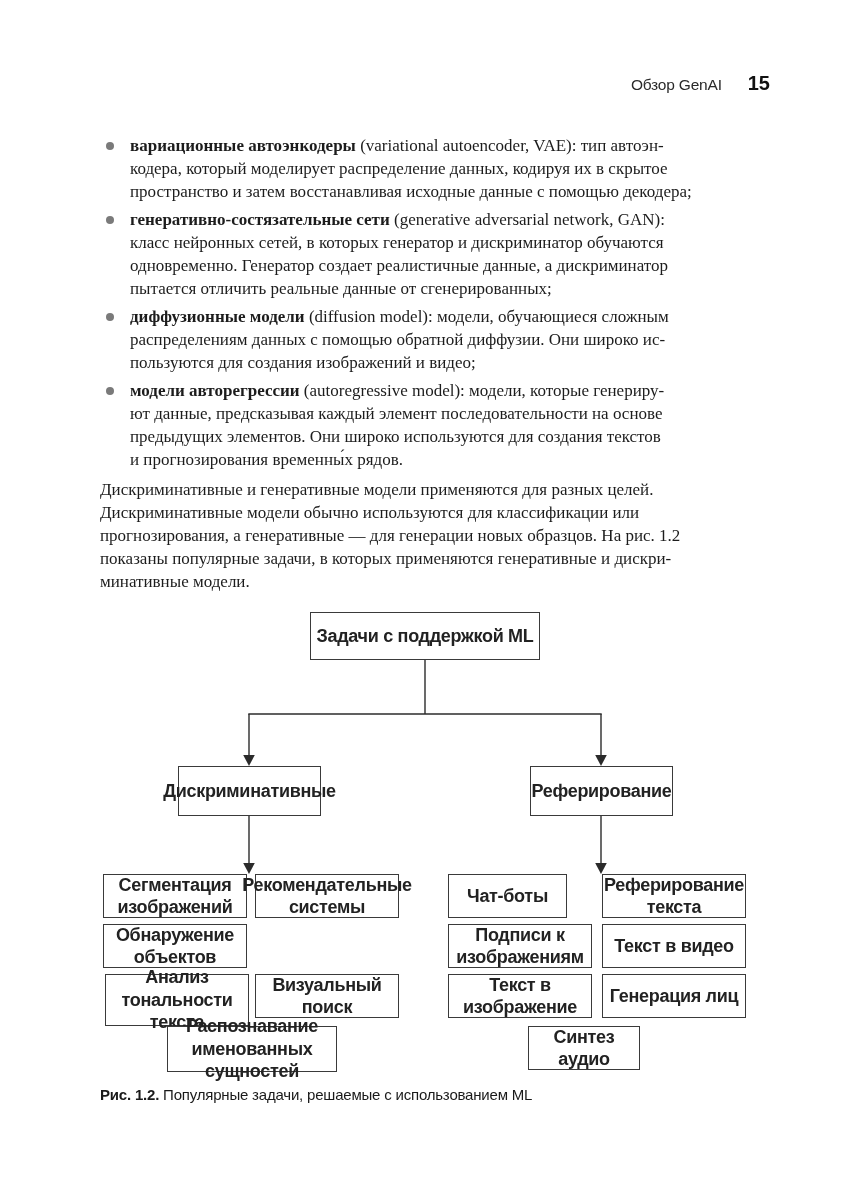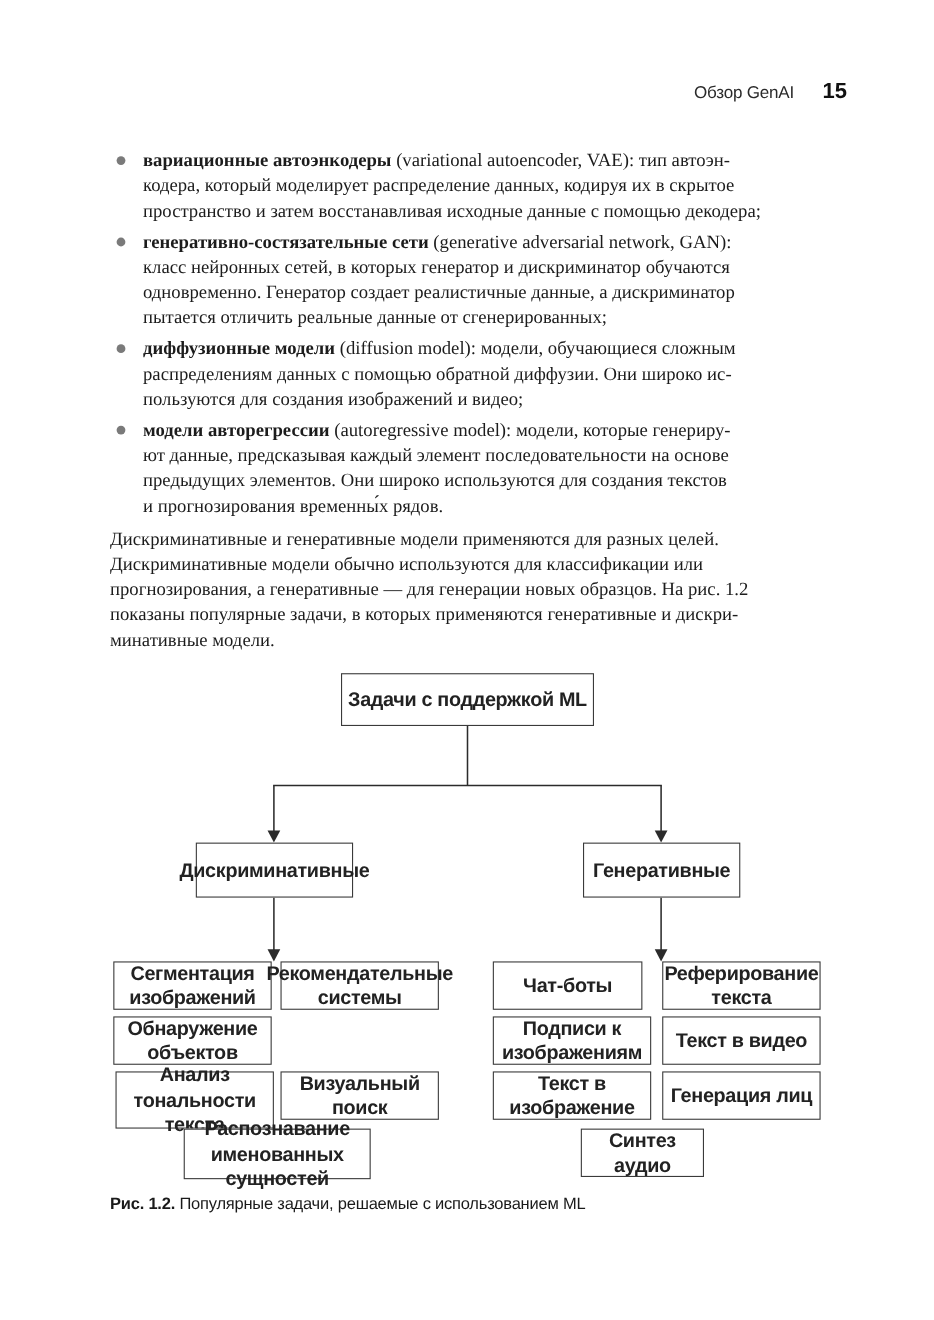--- a/index.html
+++ b/index.html
@@ -124,30 +124,30 @@
         <polygon points="249,766 243.2,755 254.8,755"></polygon>
         <polygon points="601,766 595.2,755 606.8,755"></polygon>
         <polygon points="249,874 243.2,863 254.8,863"></polygon>
         <polygon points="601,874 595.2,863 606.8,863"></polygon>
       </g>
     </svg>
 
     <div class="dbox" style="left:310px;top:612px;width:230px;height:48px;">Задачи с поддержкой ML</div>
 
     <div class="dbox" style="left:178px;top:766px;width:143px;height:50px;">Дискриминативные</div>
-    <div class="dbox" style="left:530px;top:766px;width:143px;height:50px;">Генеративные</div>
+    <div class="dbox" style="left:530px;top:766px;width:143px;height:50px;">Реферирование</div>
 
     <div class="dbox" style="left:103px;top:874px;width:144px;height:44px;">Сегментация изображений</div>
     <div class="dbox" style="left:255px;top:874px;width:144px;height:44px;">Рекомендательные системы</div>
     <div class="dbox" style="left:103px;top:924px;width:144px;height:44px;">Обнаружение объектов</div>
     <div class="dbox" style="left:89px;top:974px;width:144px;height:52px;margin-left:16px;">Анализ тональности текста</div>
     <div class="dbox" style="left:255px;top:974px;width:144px;height:44px;">Визуальный поиск</div>
     <div class="dbox" style="left:167px;top:1026px;width:170px;height:46px;">Распознавание именованных сущностей</div>
 
-    <div class="dbox" style="left:448px;top:874px;width:136px;height:44px;">Чат-боты</div>
+    <div class="dbox" style="left:448px;top:874px;width:119px;height:44px;">Чат-боты</div>
     <div class="dbox" style="left:602px;top:874px;width:144px;height:44px;">Реферирование текста</div>
     <div class="dbox" style="left:448px;top:924px;width:144px;height:44px;">Подписи к изображениям</div>
     <div class="dbox" style="left:602px;top:924px;width:144px;height:44px;">Текст в видео</div>
     <div class="dbox" style="left:448px;top:974px;width:144px;height:44px;">Текст в изображение</div>
     <div class="dbox" style="left:602px;top:974px;width:144px;height:44px;">Генерация лиц</div>
     <div class="dbox" style="left:528px;top:1026px;width:112px;height:44px;">Синтез аудио</div>
   </div>
 
   <div class="caption">
     <b>Рис. 1.2.</b><span> Популярные задачи, решаемые с использованием ML</span>

